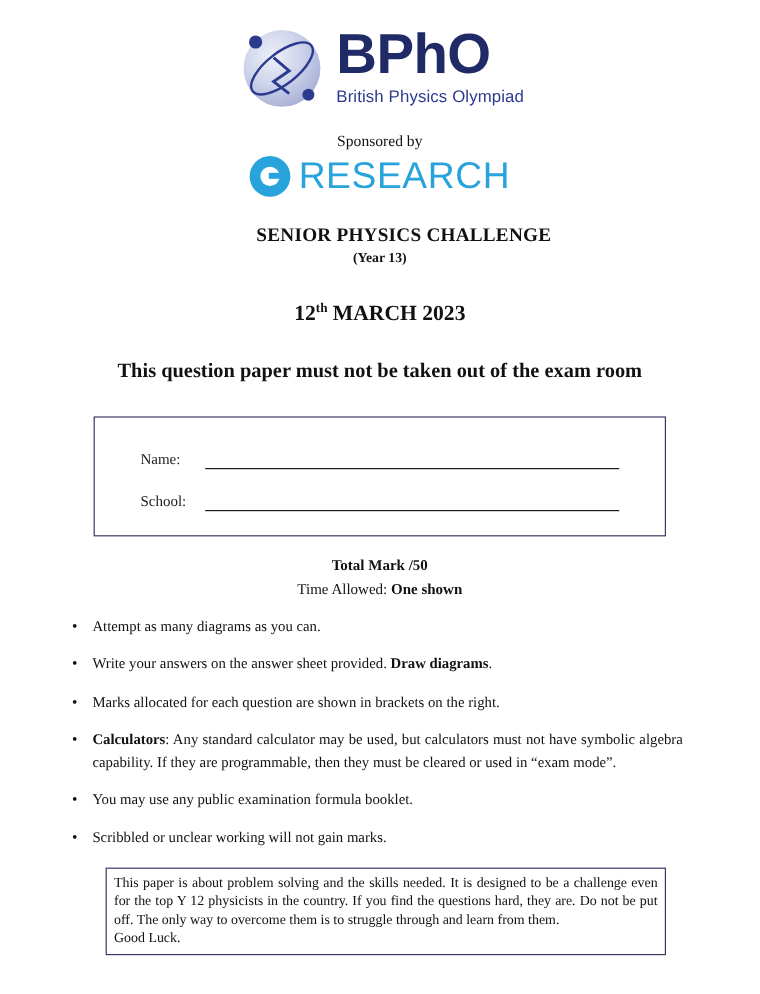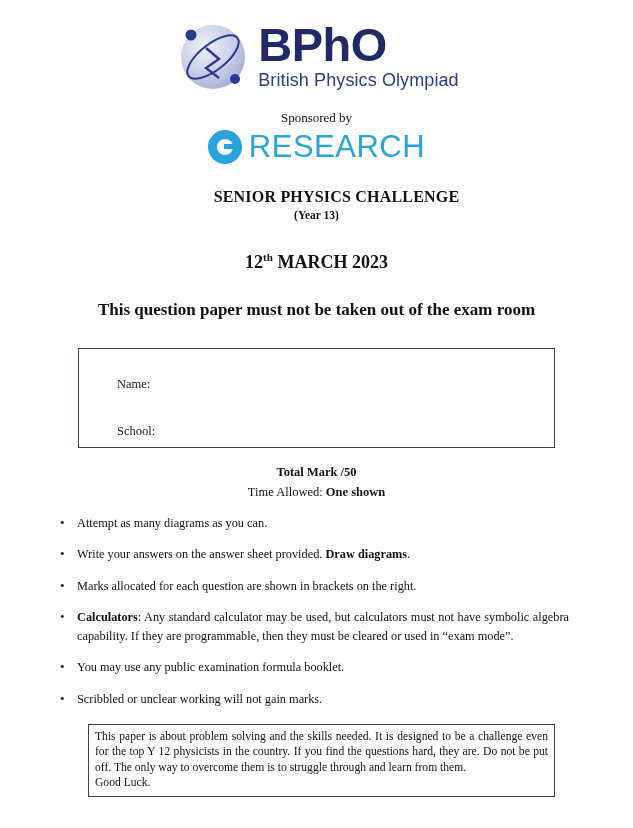--- a/index.html
+++ b/index.html
@@ -43,21 +43,21 @@
   .bpho-word {
     font-family: "Liberation Sans", sans-serif;
     font-size: 47px;
     line-height: 50px;
     font-weight: bold;
     color: #202a66;
     letter-spacing: -0.5px;
   }
   .bpho-sub {
     font-family: "Liberation Sans", sans-serif;
-    font-size: 18px;
+    font-size: 14px;
     line-height: 20px;
     color: #2b3a8f;
     letter-spacing: 0.1px;
   }
 
   
   .sponsor-by {
     text-align: center;
     font-family: "Liberation Serif", serif;
     font-size: 13px;
@@ -146,23 +146,22 @@
   
   .idbox {
     margin: 28px 78px 0 78px;
     border: 1.5px solid #3a3a66;
     height: 100px;
     box-sizing: border-box;
     padding: 28px 0 0 38px;
   }
   .idbox-row {
     display: flex;
-    align-items: flex-start;
+    align-items: flex-end;
     margin-bottom: 20px;
-    flex-direction: column;
   }
   .idbox-label {
     font-size: 12.5px;
     width: 54px;
     flex: 0 0 auto;
   }
   .idbox-line {
     flex: 1 1 auto;
     border-bottom: 1px solid #1a1a1a;
     height: 11px;

